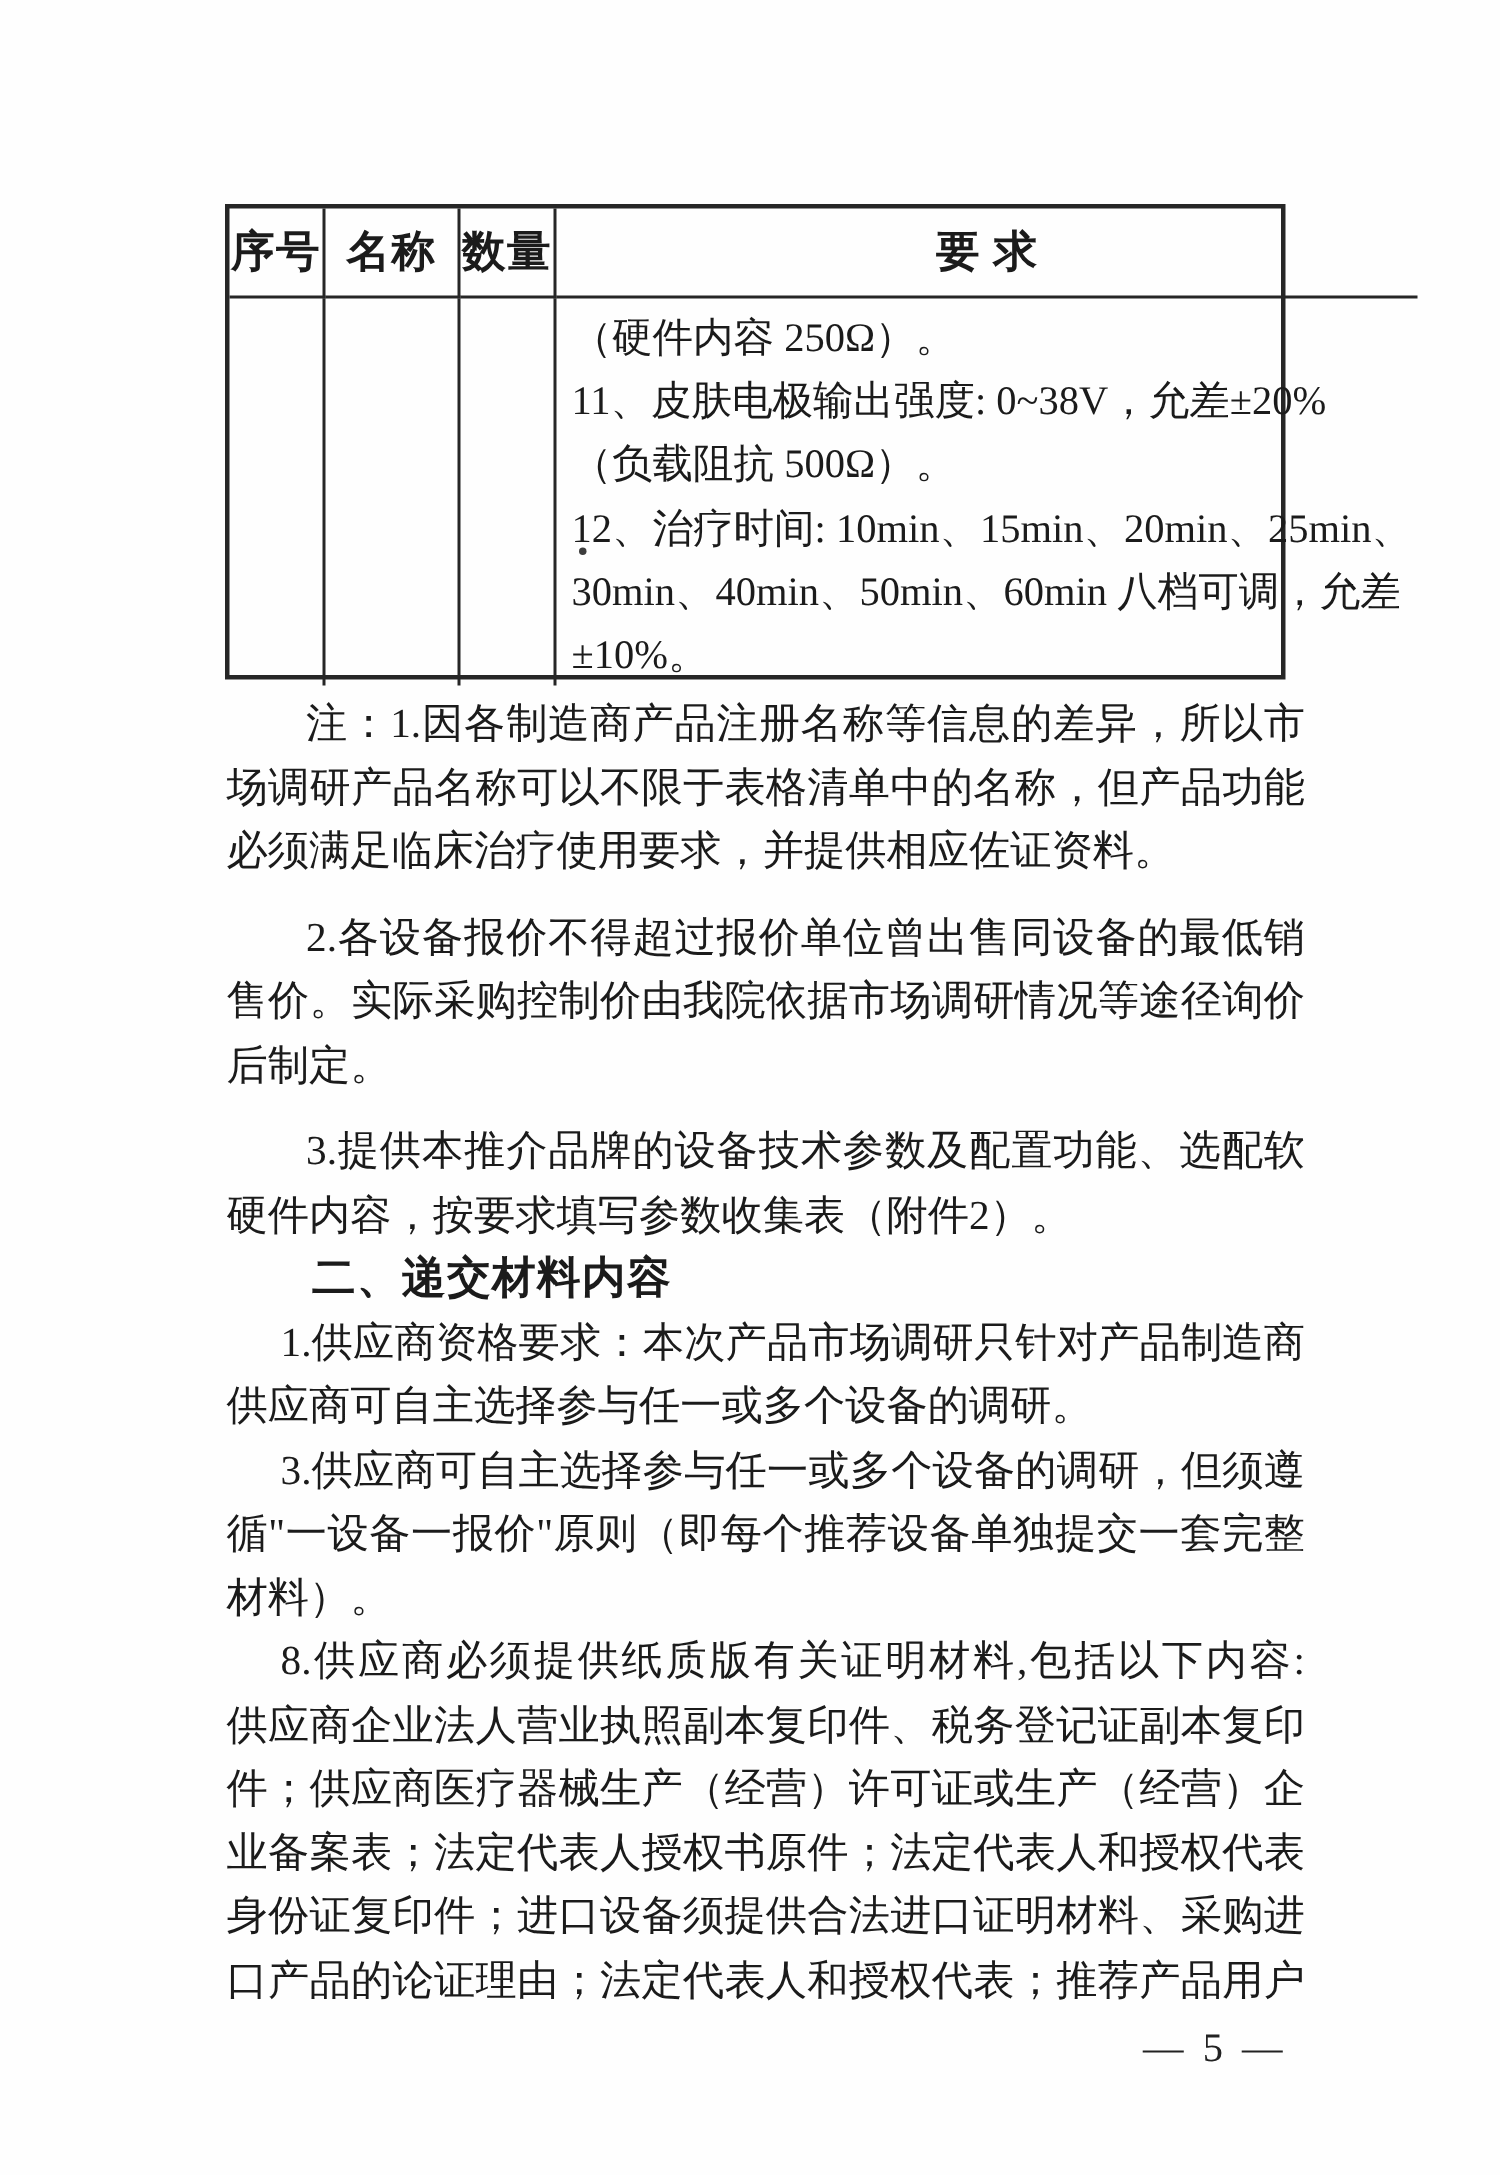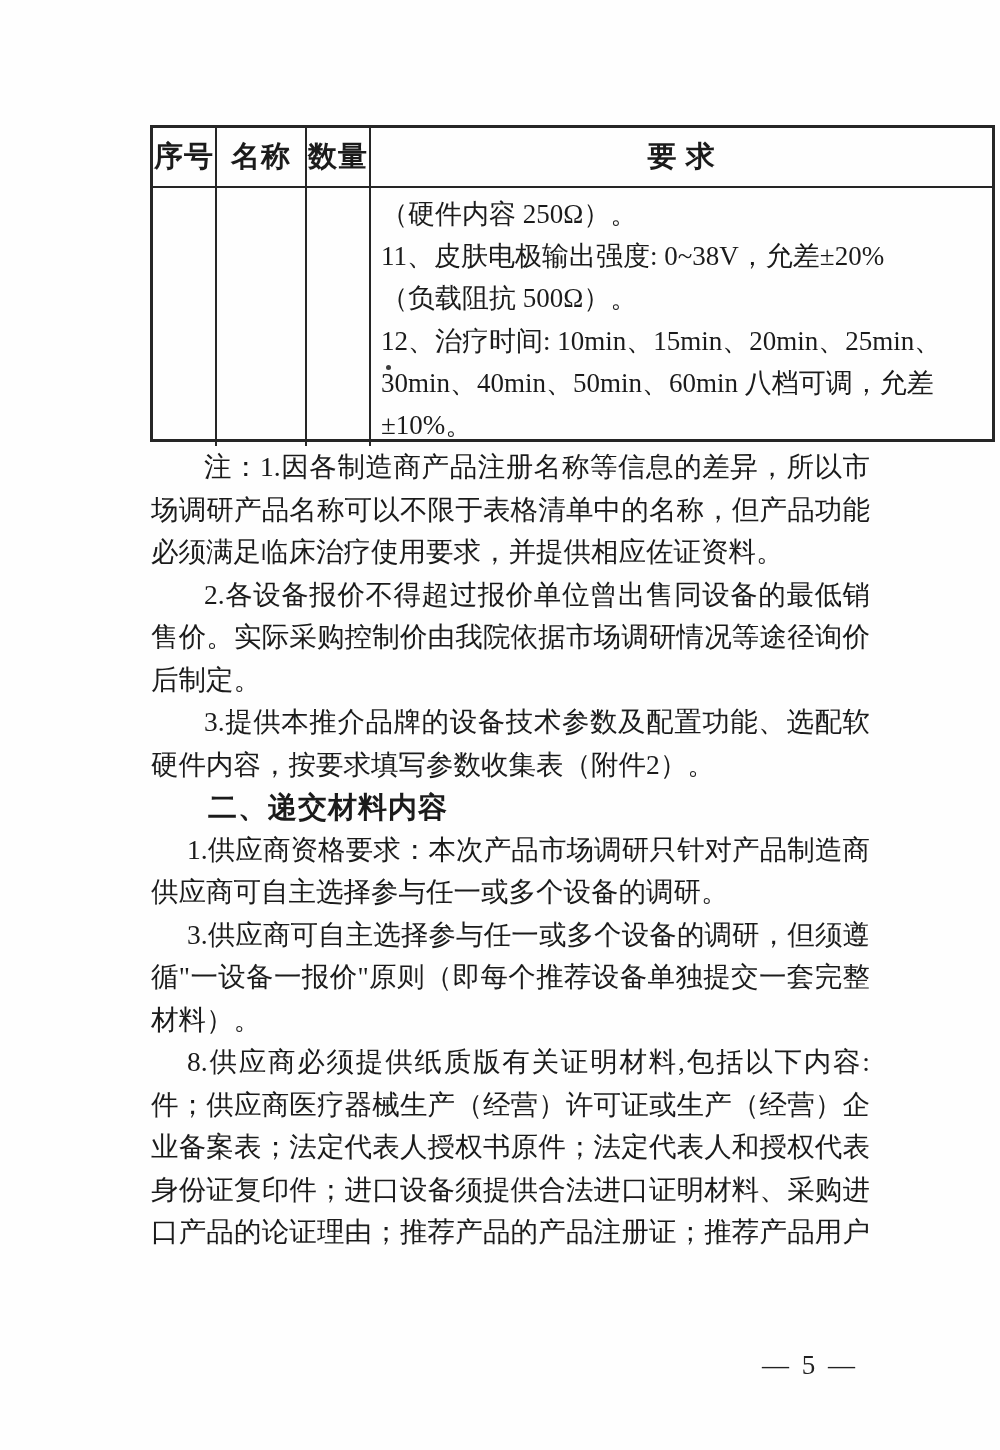--- a/index.html
+++ b/index.html
@@ -14,22 +14,22 @@
     background: #fefefe;
     overflow: hidden;
     font-family: "Liberation Serif", "DejaVu Serif", serif;
     color: #1b1b1b;
   }
 
   
   .spec-table {
     position: absolute;
     left: 150px;
-    top: 125px;
-    width: 845px;
+    top: 136px;
+    width: 707px;
     height: 317px;
     box-sizing: border-box;
     border: 3px solid #262626;
     display: grid;
     grid-template-columns: 64px 90px 64px 1fr;
     grid-template-rows: 60px 1fr;
   }
   .cell {
     box-sizing: border-box;
     border-right: 2px solid #262626;
@@ -65,21 +65,21 @@
     font-size: 27.5px;
   }
   .line {
     height: 42.5px;
     line-height: 42.5px;
   }
   .jf {
     text-align: justify;
     text-align-last: justify;
   }
-  .ind-a { text-indent: 53px; }
+  .ind-a { text-indent: 53px; margin-top: 15px; }
   .ind-b { text-indent: 36px; }
   .heading-line {
     font-family: "Liberation Sans", "DejaVu Sans", sans-serif;
     font-weight: 700;
     font-size: 29px;
     text-indent: 57px;
     letter-spacing: 1px;
   }
 
   
@@ -138,21 +138,22 @@
     <div class="line">后制定。</div>
     <div class="line jf ind-a">3.提供本推介品牌的设备技术参数及配置功能、选配软</div>
     <div class="line">硬件内容，按要求填写参数收集表（附件2）。</div>
     <div class="line heading-line">二、递交材料内容</div>
     <div class="line jf ind-b">1.供应商资格要求：本次产品市场调研只针对产品制造商</div>
     <div class="line">供应商可自主选择参与任一或多个设备的调研。</div>
     <div class="line jf ind-b">3.供应商可自主选择参与任一或多个设备的调研，但须遵</div>
     <div class="line jf">循"一设备一报价"原则（即每个推荐设备单独提交一套完整</div>
     <div class="line">材料）。</div>
     <div class="line jf ind-b">8.供应商必须提供纸质版有关证明材料,包括以下内容:</div>
+    <div class="line jf">供应商企业法人营业执照副本复印件、税务登记证副本复印</div>
     <div class="line jf">件；供应商医疗器械生产（经营）许可证或生产（经营）企</div>
     <div class="line jf">业备案表；法定代表人授权书原件；法定代表人和授权代表</div>
     <div class="line jf">身份证复印件；进口设备须提供合法进口证明材料、采购进</div>
-    <div class="line jf">口产品的论证理由；推荐产品的产品注册证；推荐产品用户</div>
+    <div class="line jf">口产品的论证理由；法定代表人和授权代表；推荐产品用户</div>
   </div>
 
   <div class="page-num">— 5 —</div>
 
 </div>
 
 </body></html>

